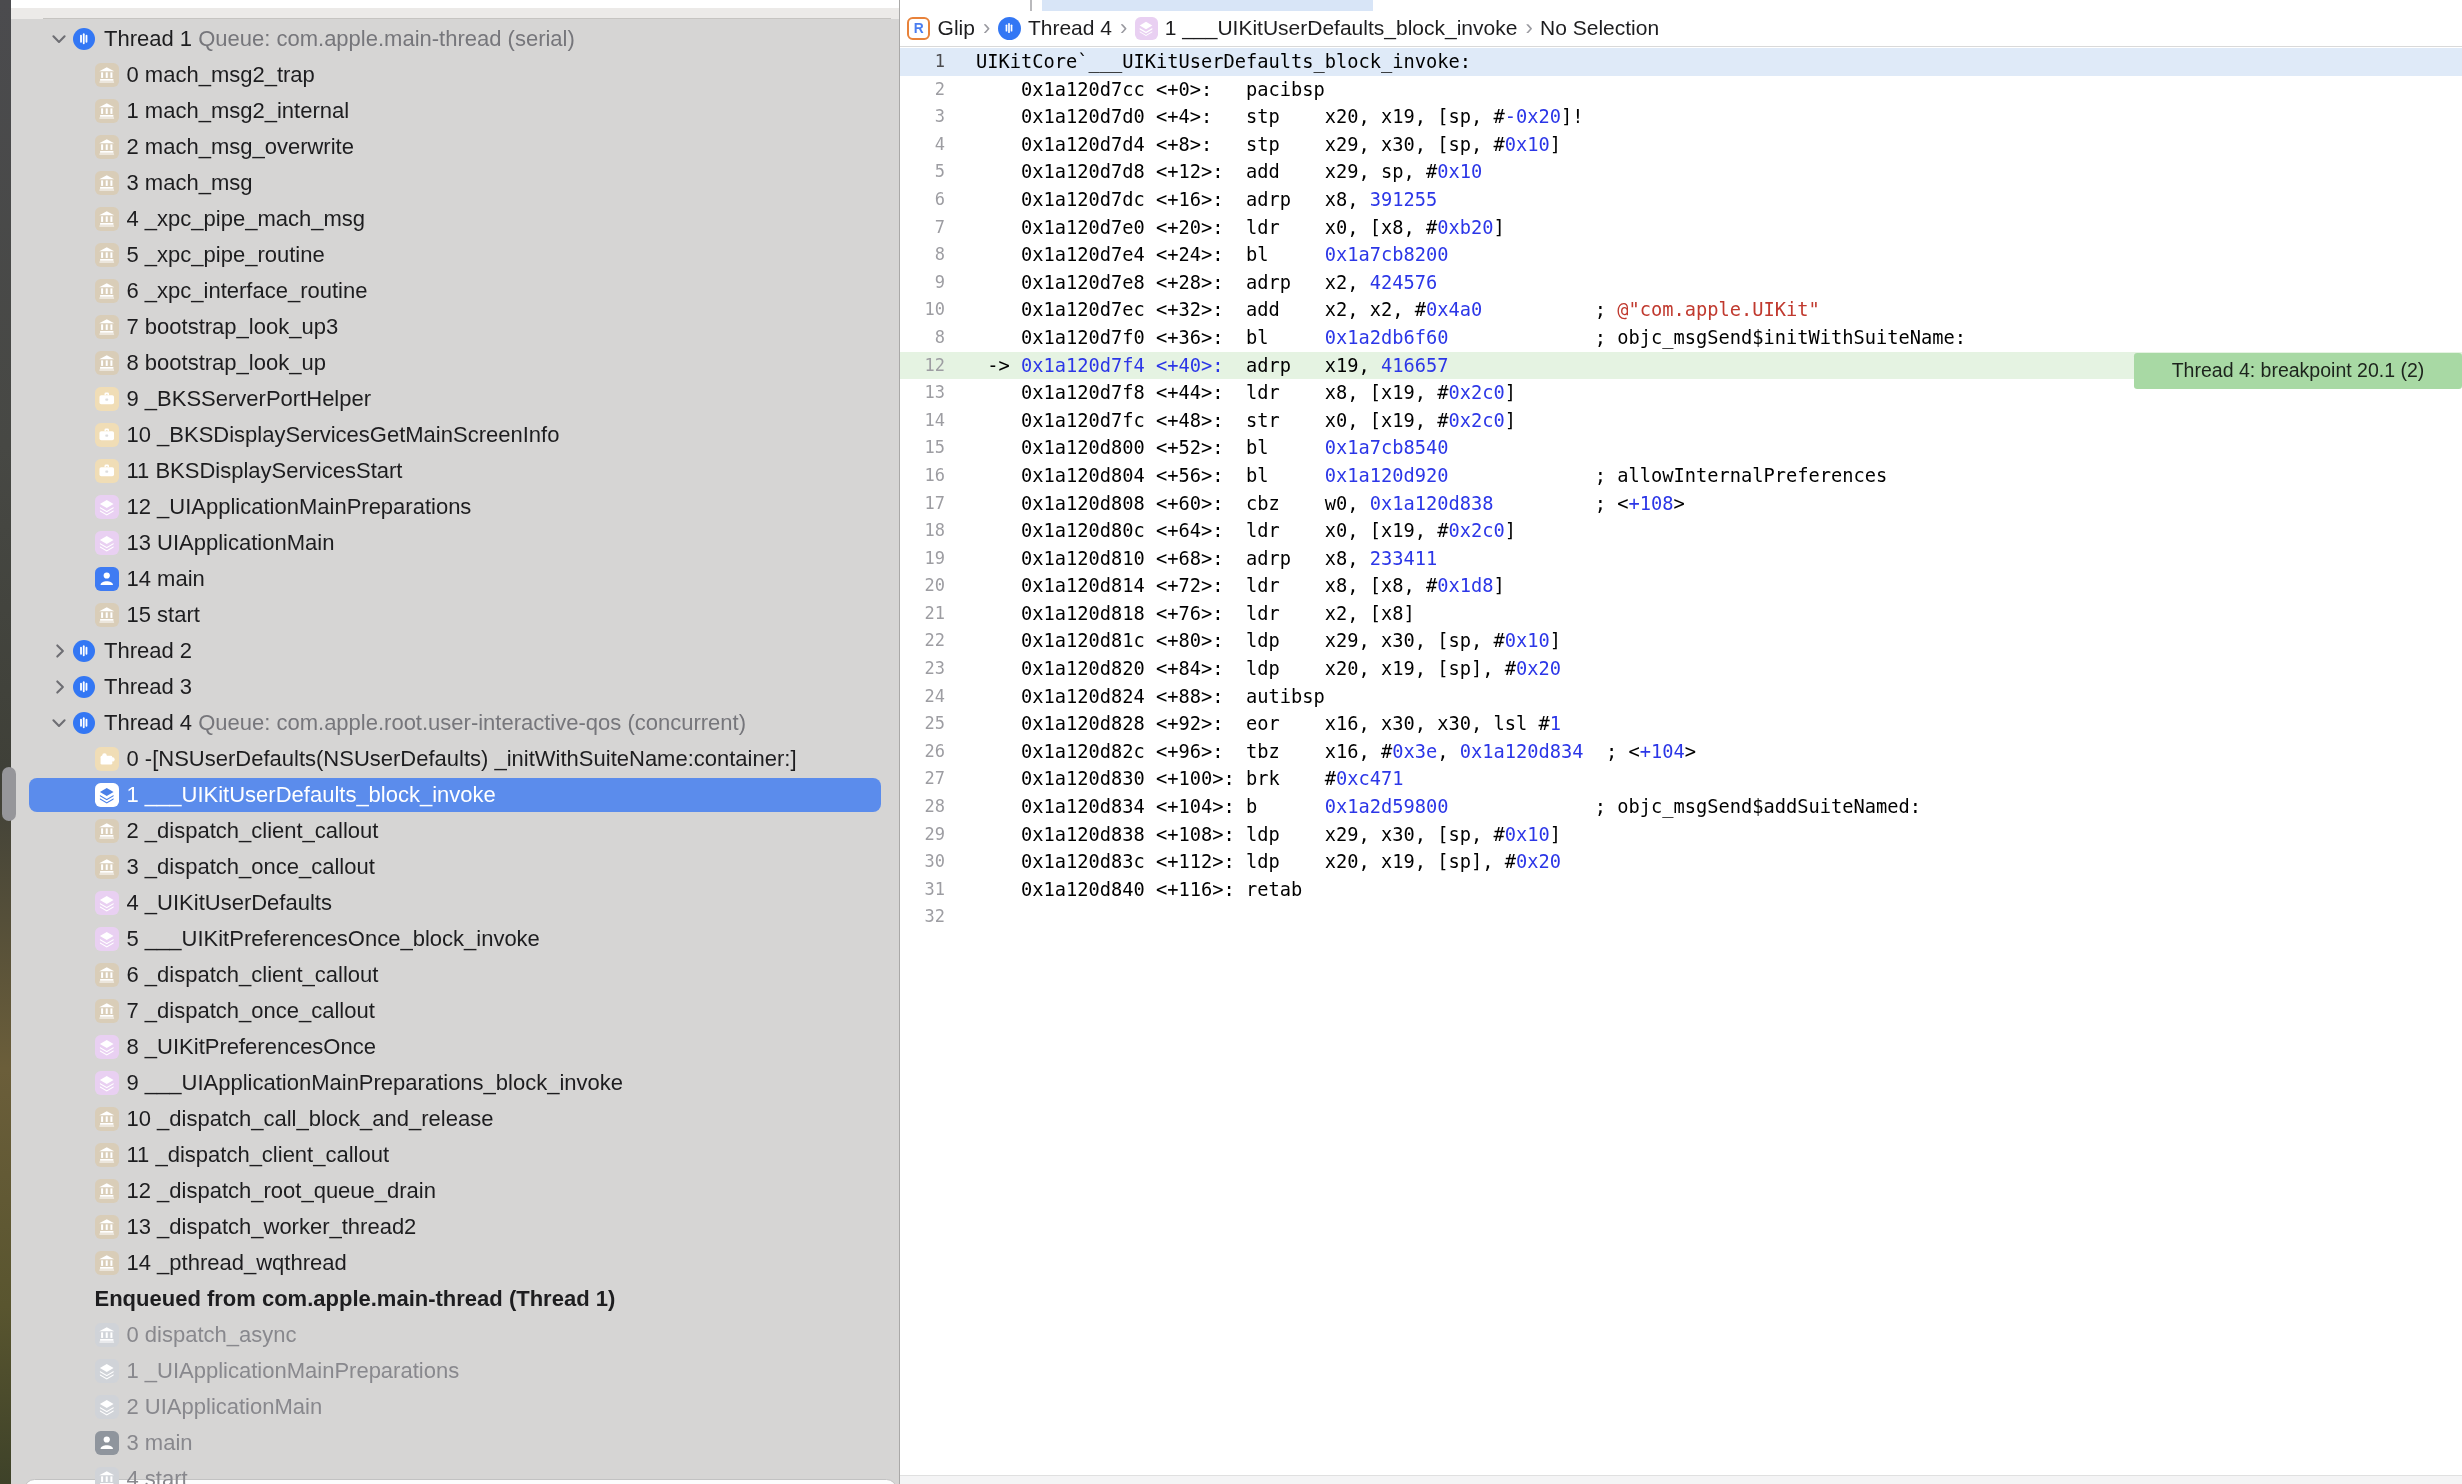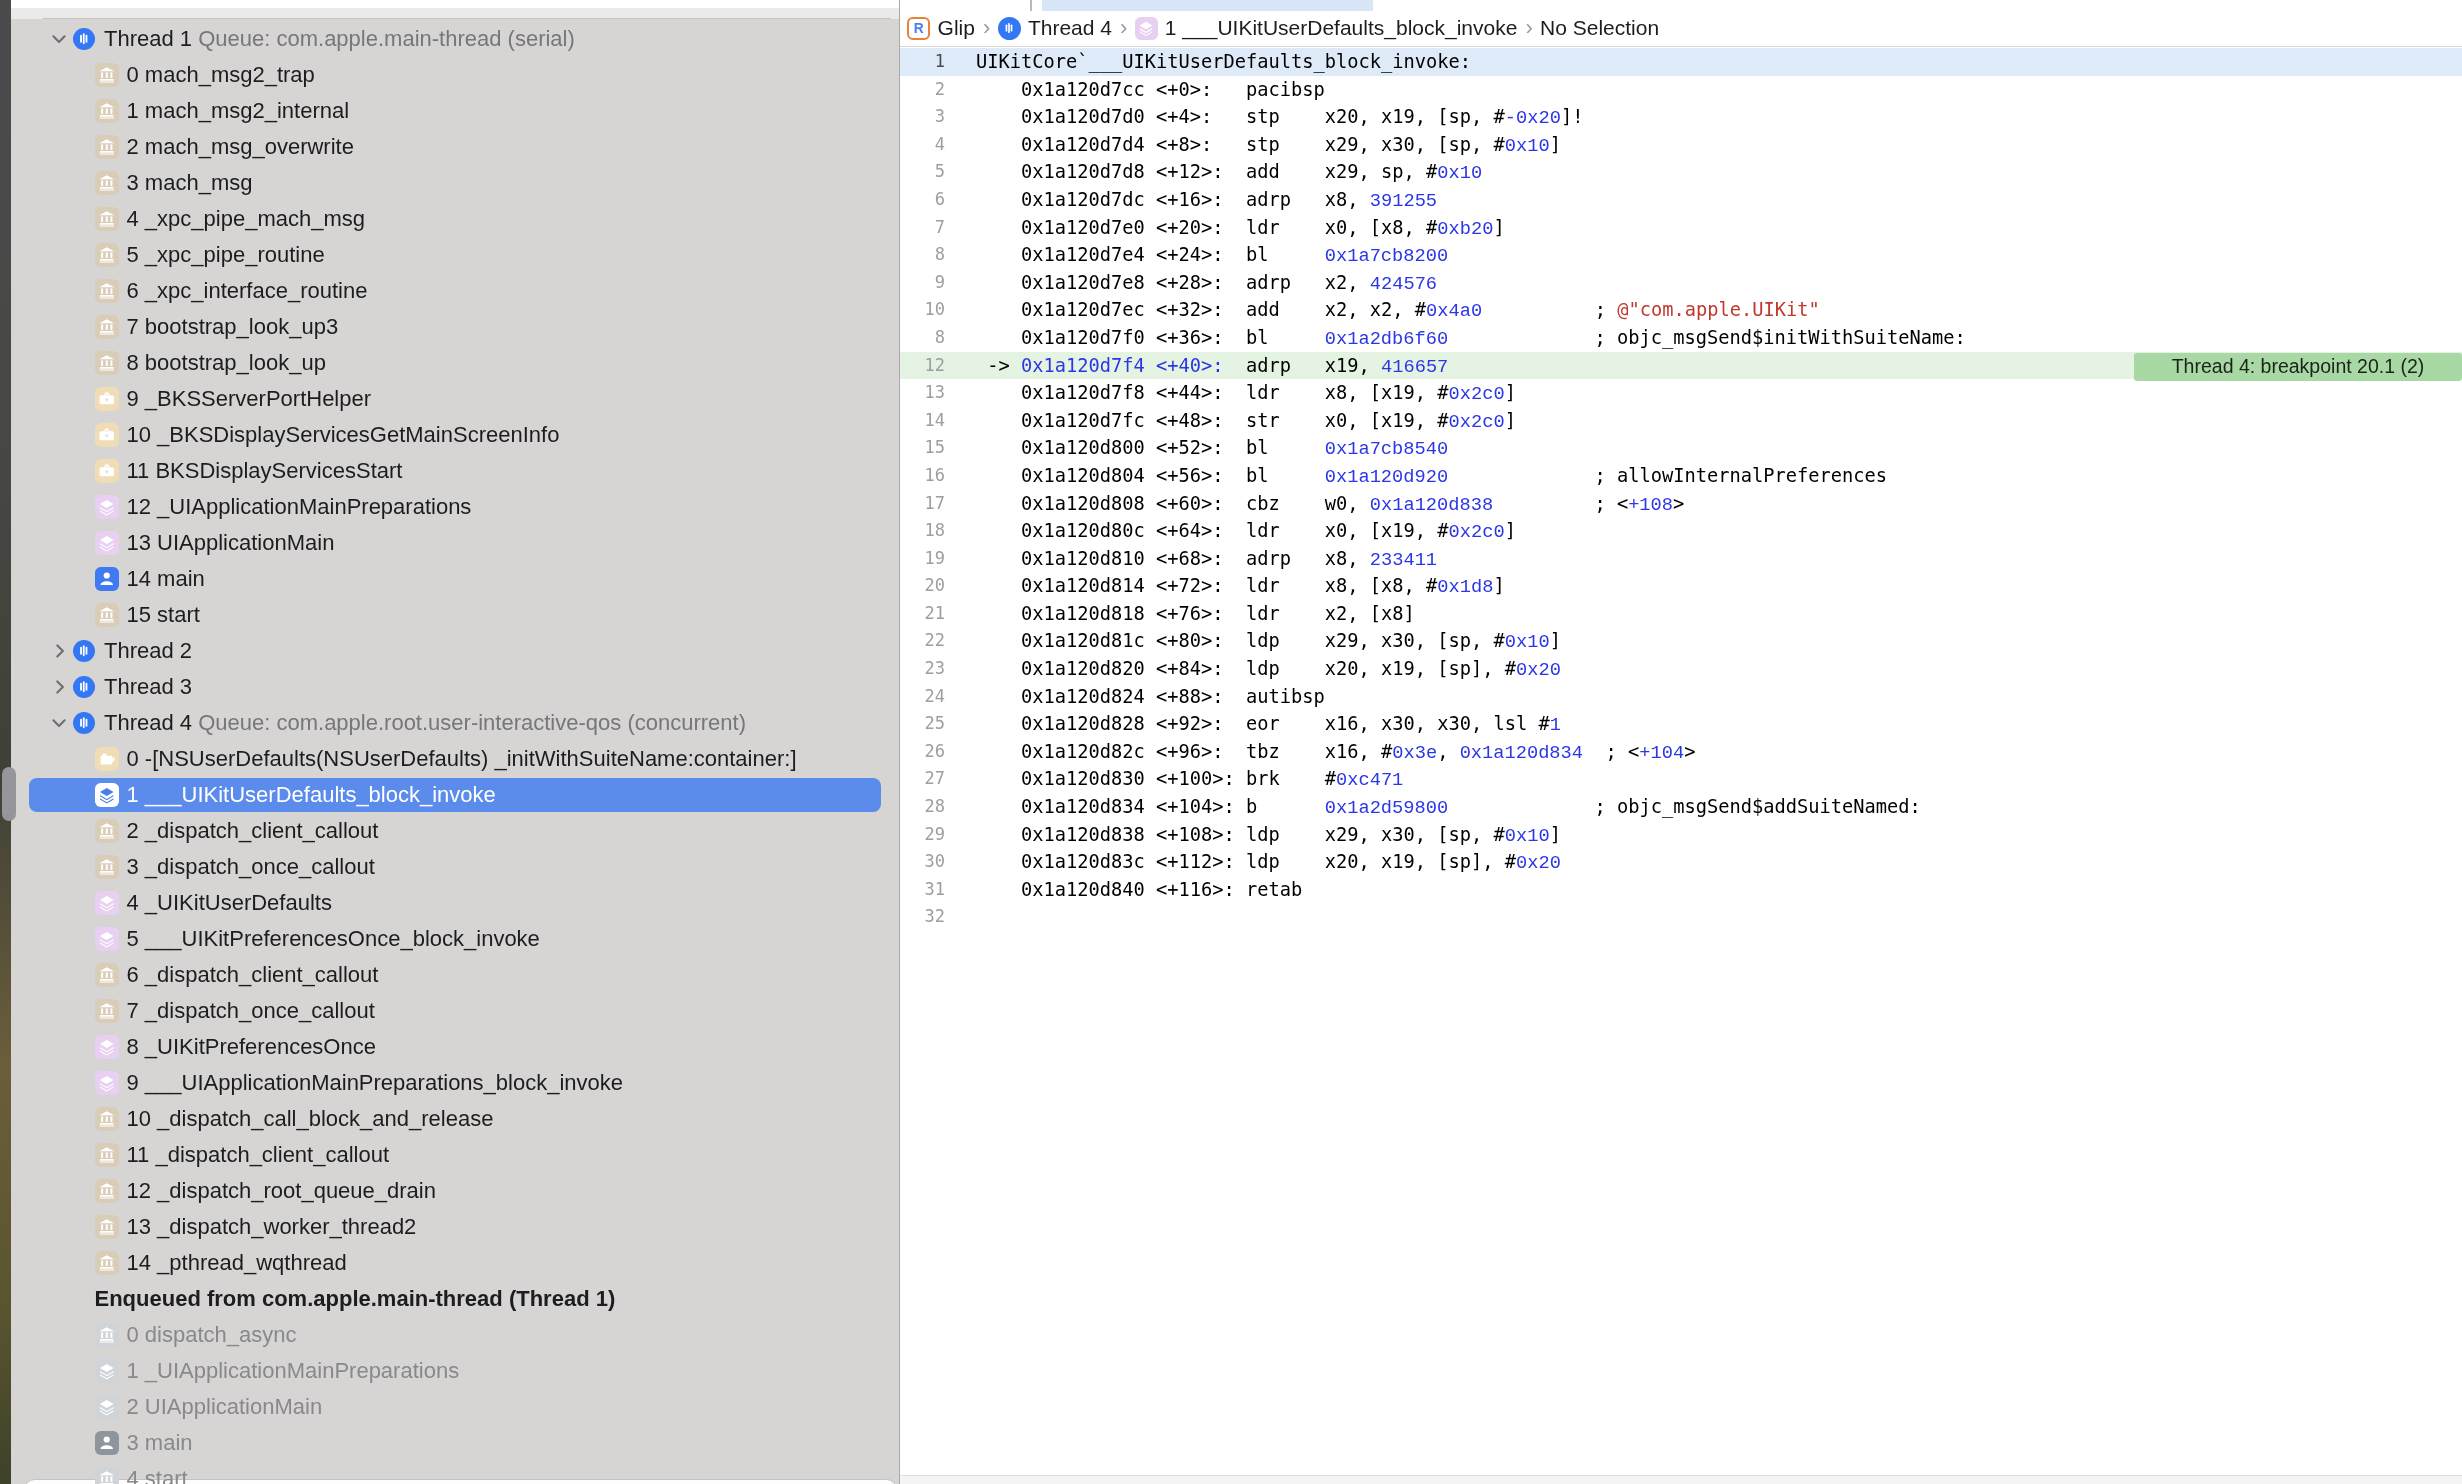--- a/index.html
+++ b/index.html
@@ -65,24 +65,24 @@
   
   .code{position:absolute;left:0;top:48px;width:100%;}
   .c-row{height:27.6px;line-height:27.6px;white-space:pre;position:relative;
     font-family:"DejaVu Sans Mono",monospace;font-size:18.7px;color:#000;}
   .c-row.hl-blue{background:#dfeaf8;}
   .c-row.hl-green{background:#e5f3e2;}
   .ln{display:inline-block;width:45px;text-align:right;color:#9d9da2;font-size:17px;
       font-family:"DejaVu Sans Mono",monospace;vertical-align:top;}
   .hl-blue .ln{color:#4b4b4e;}
   .ct{margin-left:31px;}
-  .seg-num{color:#2b36e7;font-family:Liberation Mono, monospace;}
+  .seg-num{color:#2b36e7;}
   .seg-str{color:#c0392e;}
   .seg-cur{color:#2b36e7;}
-  .bp-badge{position:absolute;right:0;top:1.6px;height:28px;width:328px;background:#a8d9a4;border-radius:3.2px;
+  .bp-badge{position:absolute;right:0;top:1.6px;height:36px;width:328px;background:#a8d9a4;border-radius:3.2px;
     display:flex;align-items:center;justify-content:center;
     font-family:"Liberation Sans",sans-serif;font-size:19.5px;color:#1c231c;}
   .ed-bottom{position:absolute;left:0;top:1475px;width:100%;height:9.7px;background:#f4f4f5;border-top:1.6px solid #e0e0e0;box-sizing:border-box;}
 </style>
 </head>
 <body>
 
 <div class="wallpaper"></div>
 
 <div class="sidebar">

